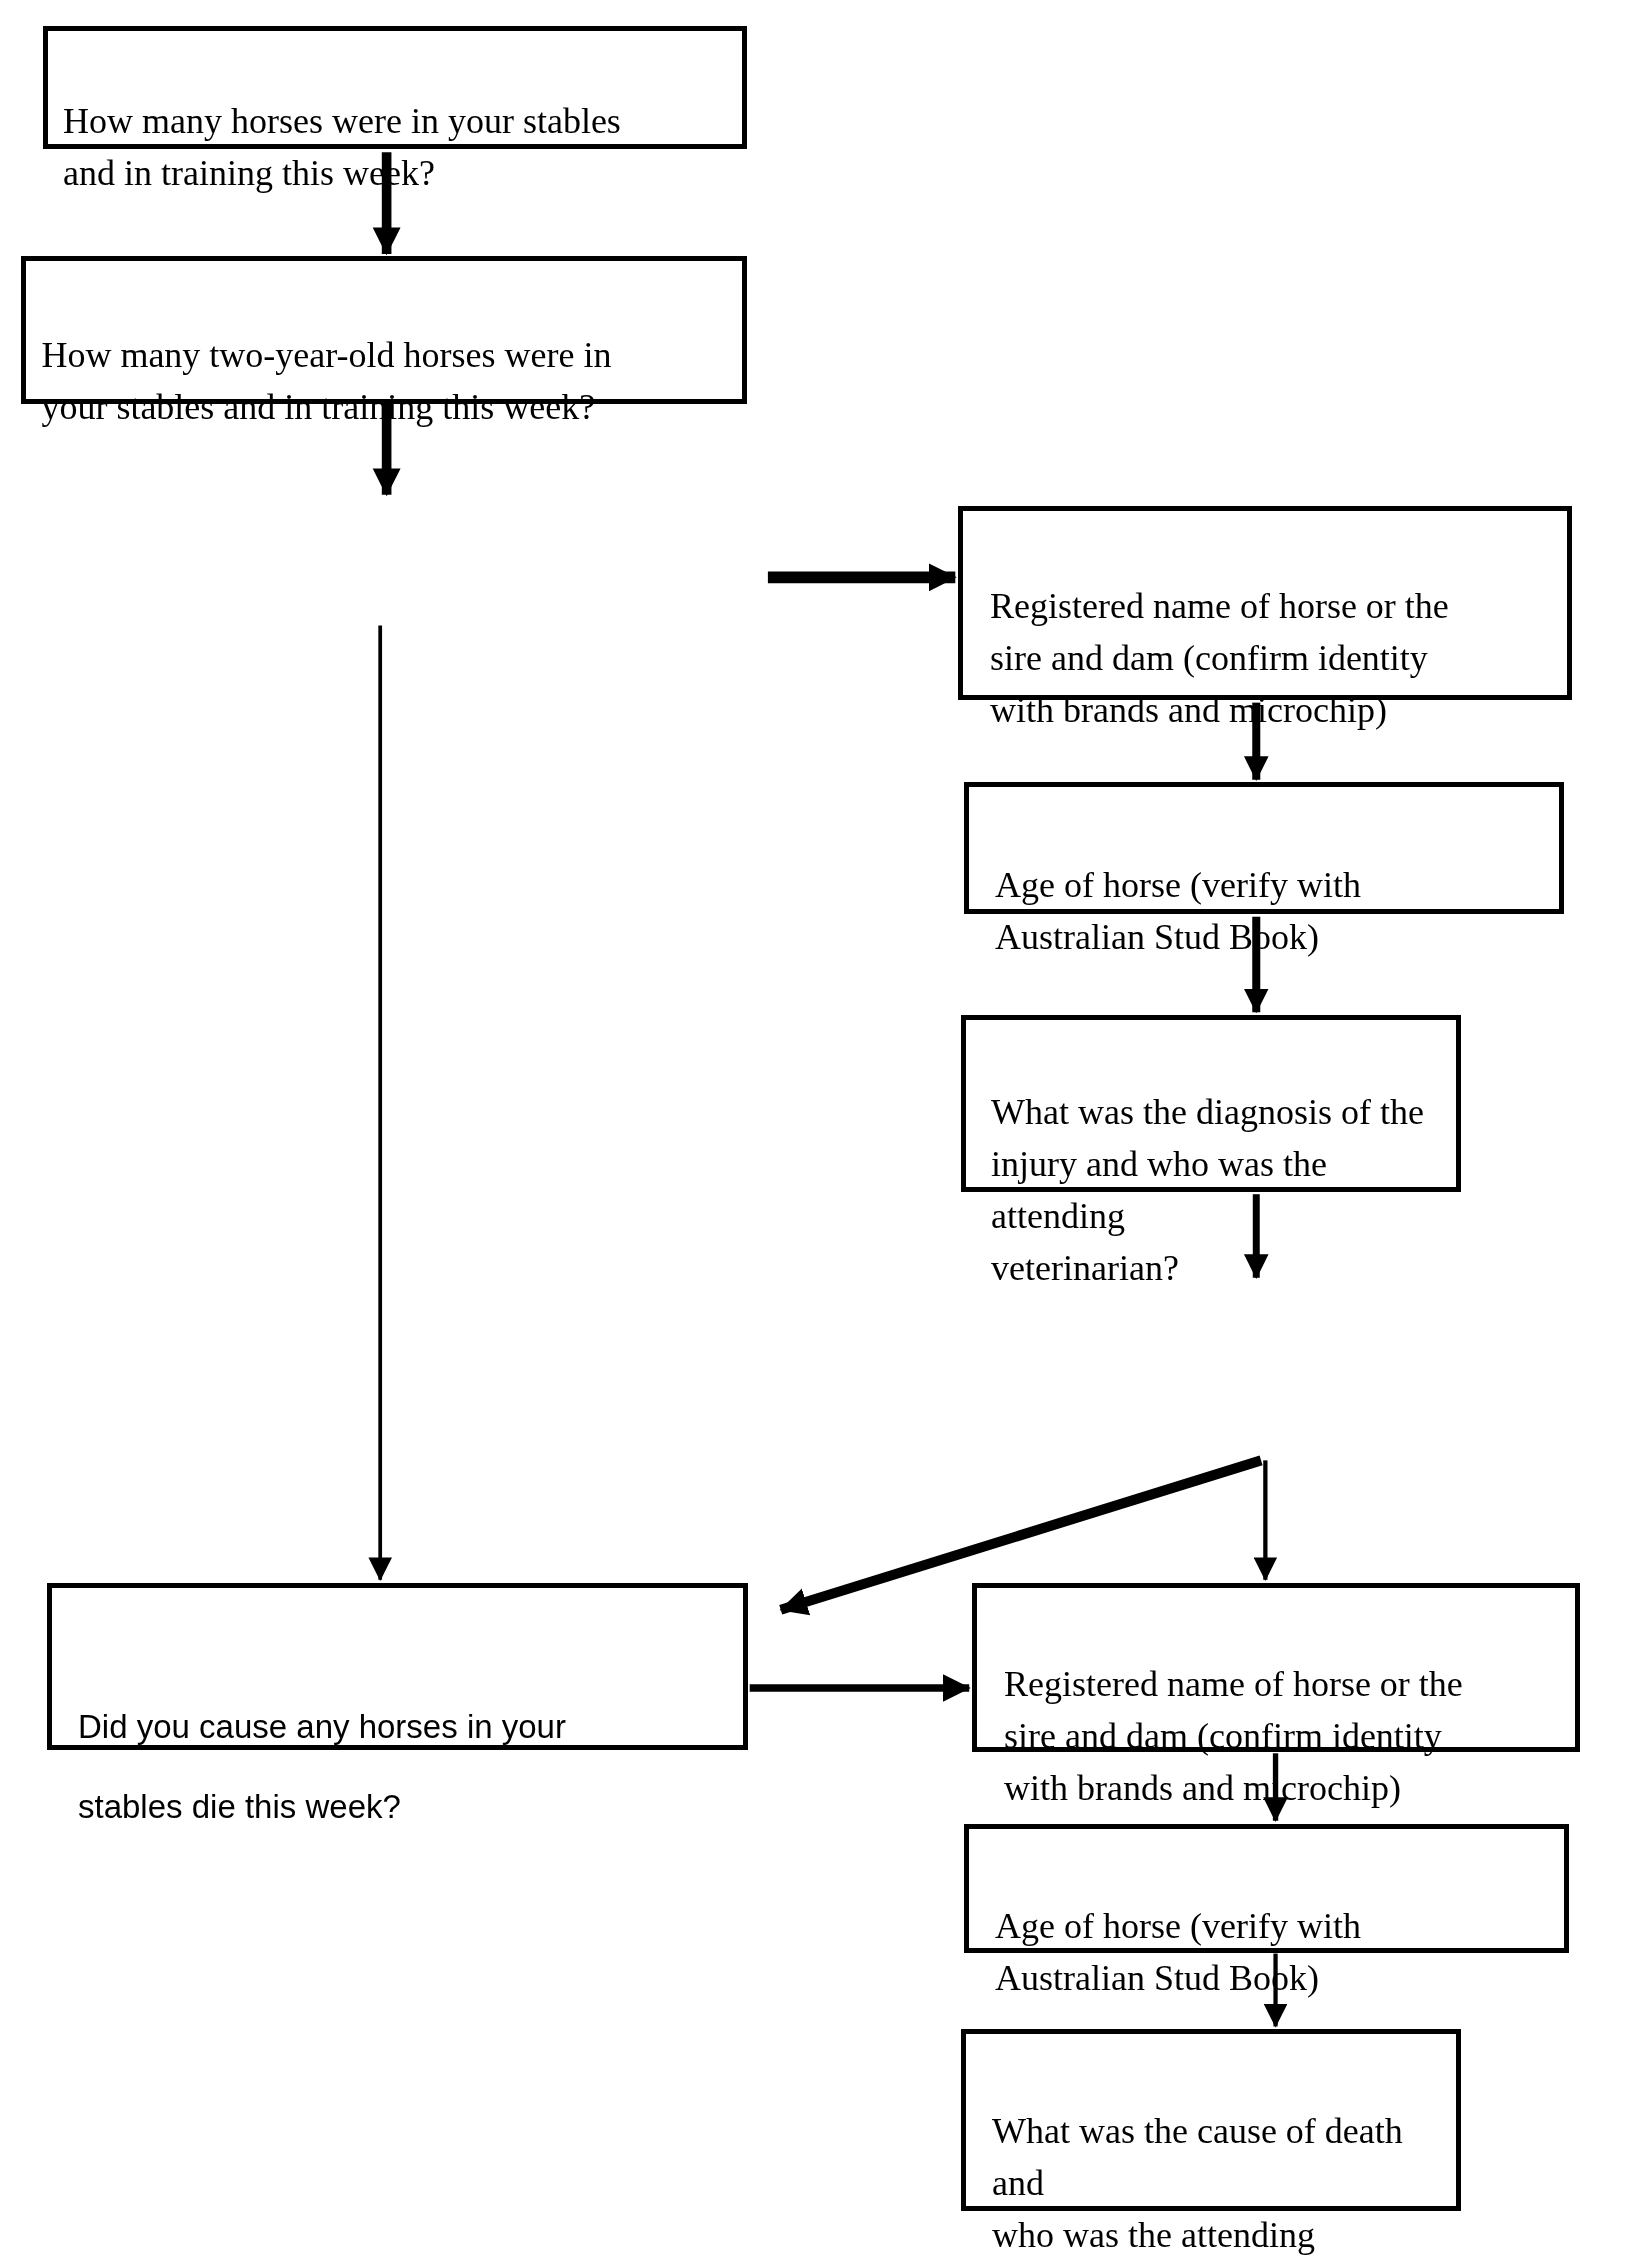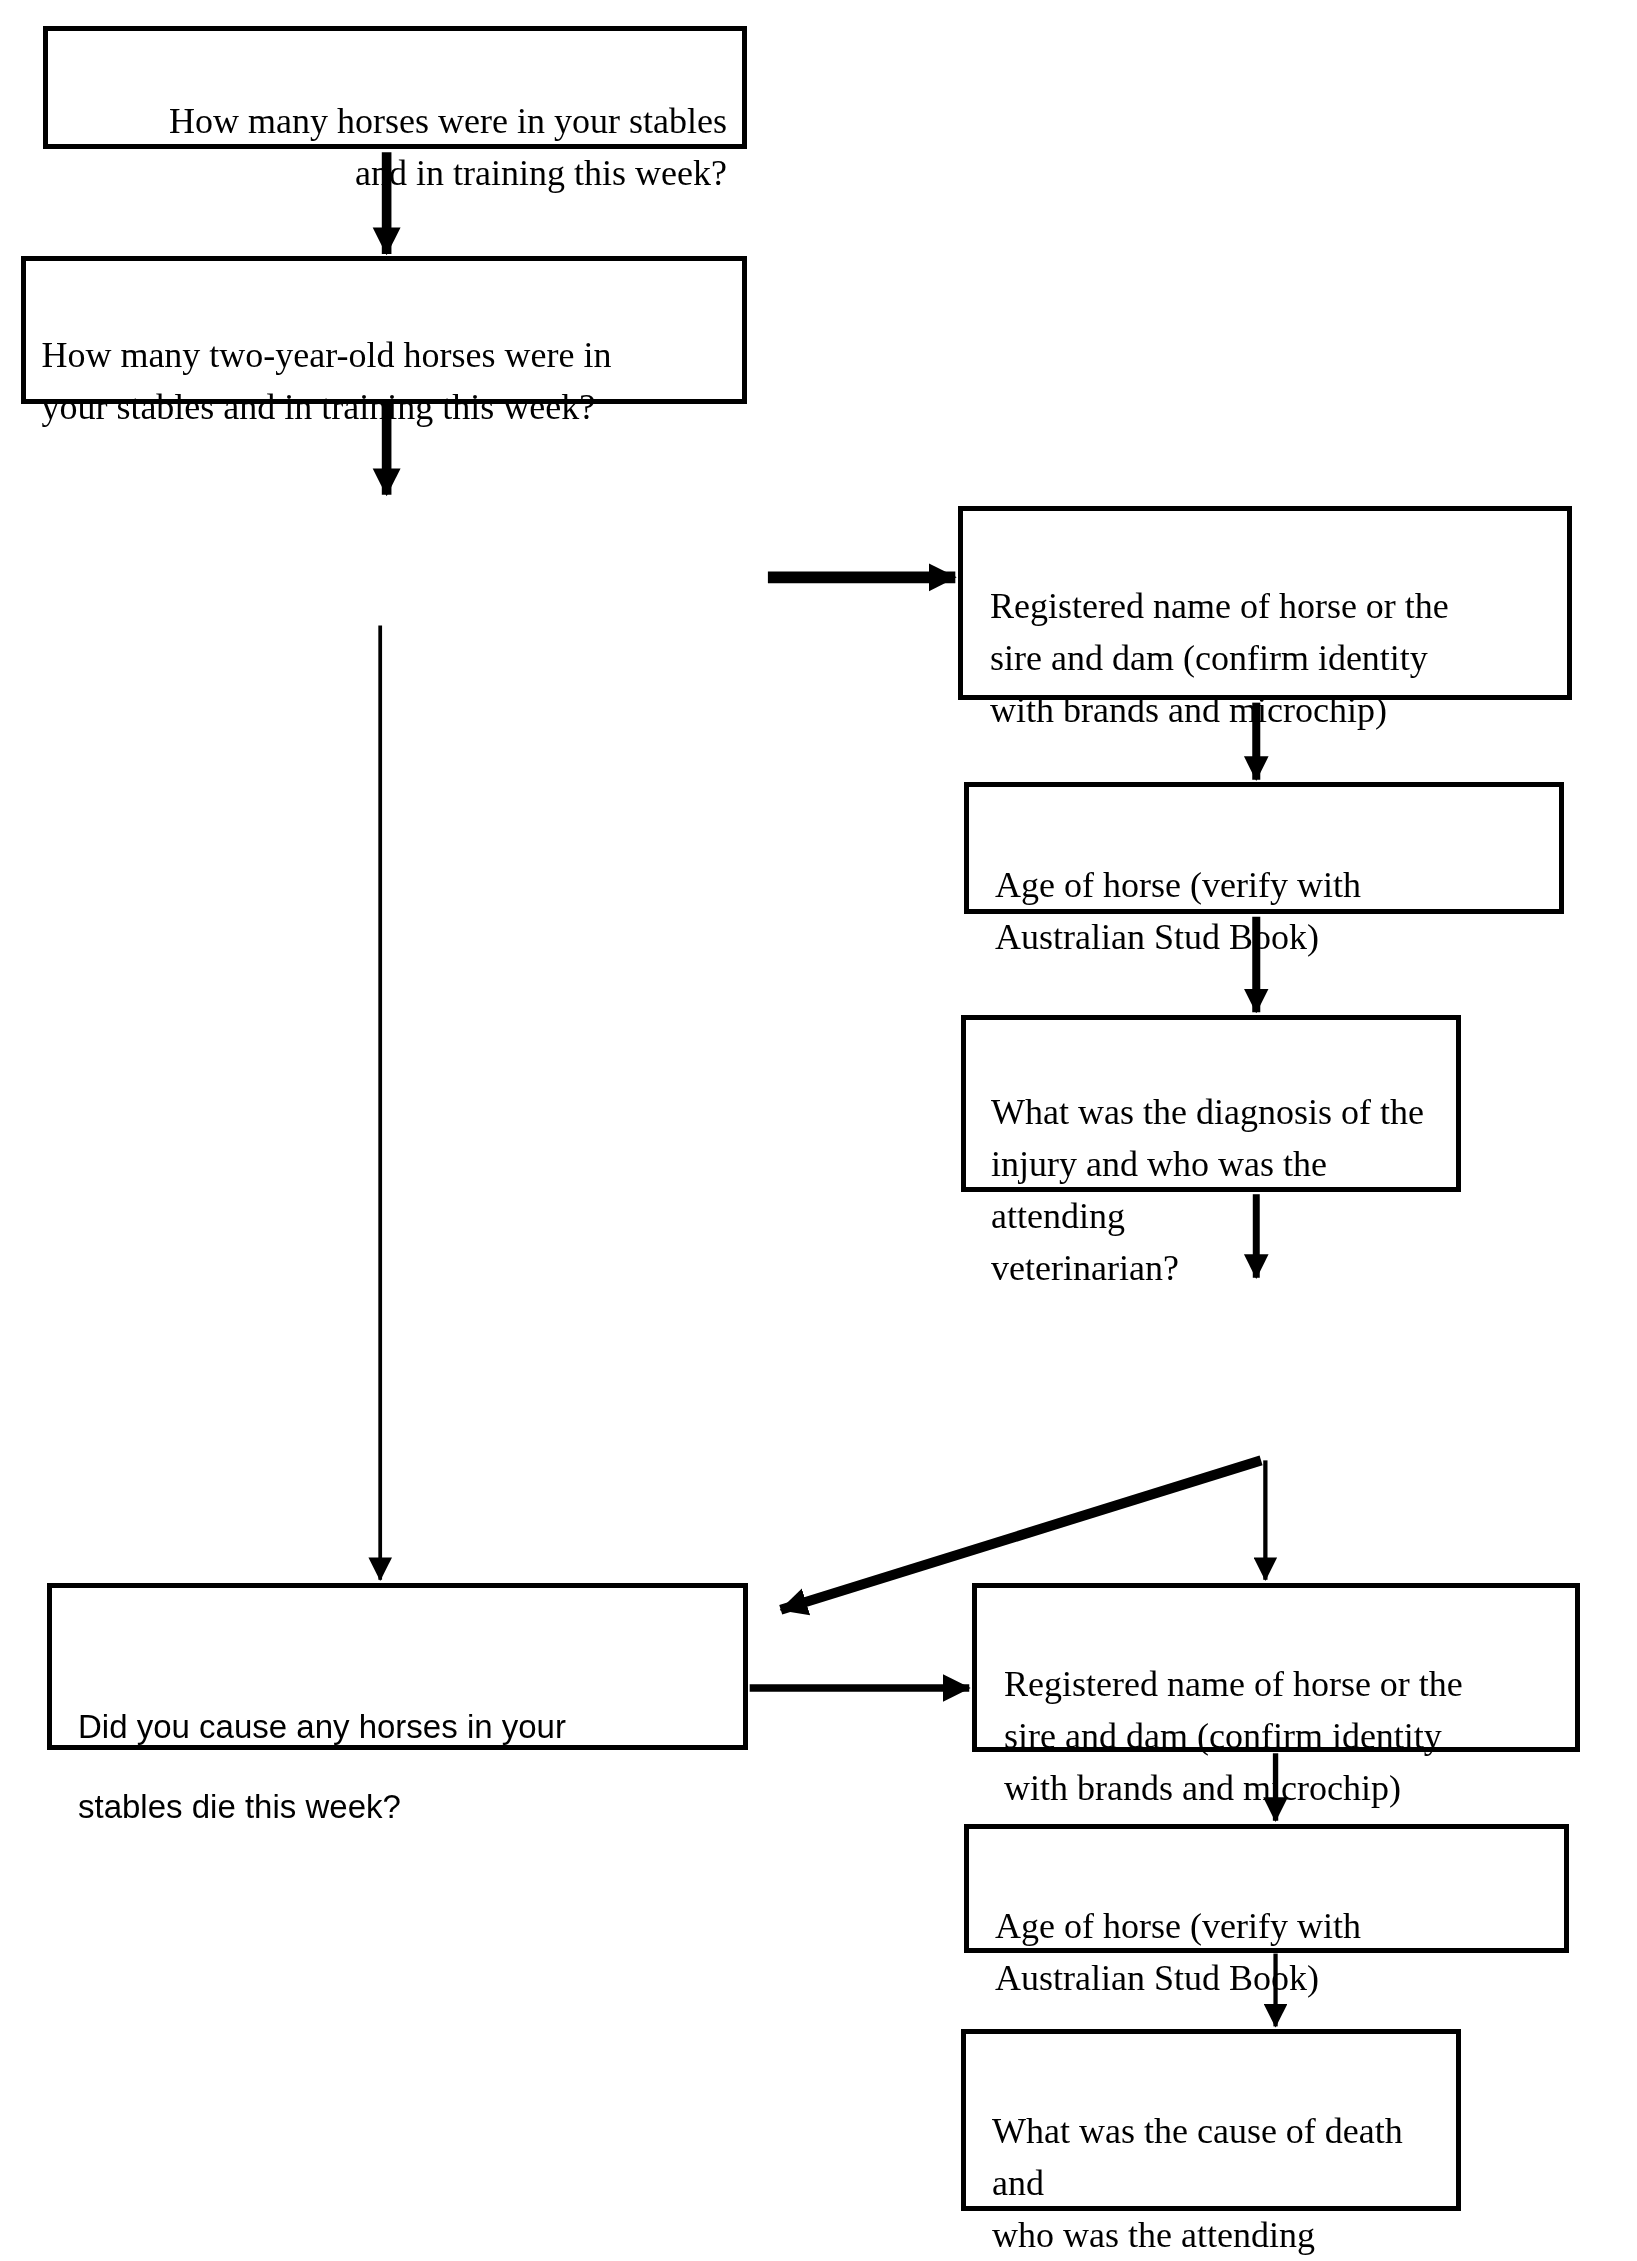--- a/index.html
+++ b/index.html
@@ -22,21 +22,21 @@
     font-family:"Liberation Serif","DejaVu Serif",serif;
     font-size:36px;
     line-height:52px;
   }
   .sans{
     font-family:"Liberation Sans","DejaVu Sans",sans-serif;
     font-size:33px;
     line-height:79px;
   }
   
-  #b-horses-count      {left:43px;   top:26px;   width:704px; height:123px; padding:11.8px 15px;text-align:right;}
+  #b-horses-count      {left:43px;   top:26px;   width:704px; height:123px; padding:11.8px 15px;}
   #b-two-year-olds     {left:21.4px;   top:256px;  width:726px; height:148px; padding:16px 15px;}
   #b-injured           {left:47px;   top:497px;  width:720px; height:127px; padding:11.8px 21.4px;}
   #b-inj-name          {left:958px; top:506px;  width:614px; height:194px; padding:17px 27px;}
   #b-inj-age           {left:964px; top:782px; width:600px; height:132px; padding:20.4px 26px;}
   #b-inj-diagnosis     {left:961px; top:1015px; width:500px; height:177px; padding:14px 25px;}
   #b-die-from-injury   {left:961px; top:1280px; width:619px; height:178px; padding:15px 43px; line-height:80px;}
   #b-died              {left:47px;   top:1583px; width:701px; height:167px; padding:19px 26px; line-height:80px;}
   #b-death-name        {left:972px; top:1583px; width:608px; height:169px; padding:18px 27px;}
   #b-death-age         {left:964px; top:1824px; width:605px; height:129px; padding:19px 26px;}
   #b-death-cause       {left:961px; top:2029px; width:500px; height:182px; padding:19px 26px;}

